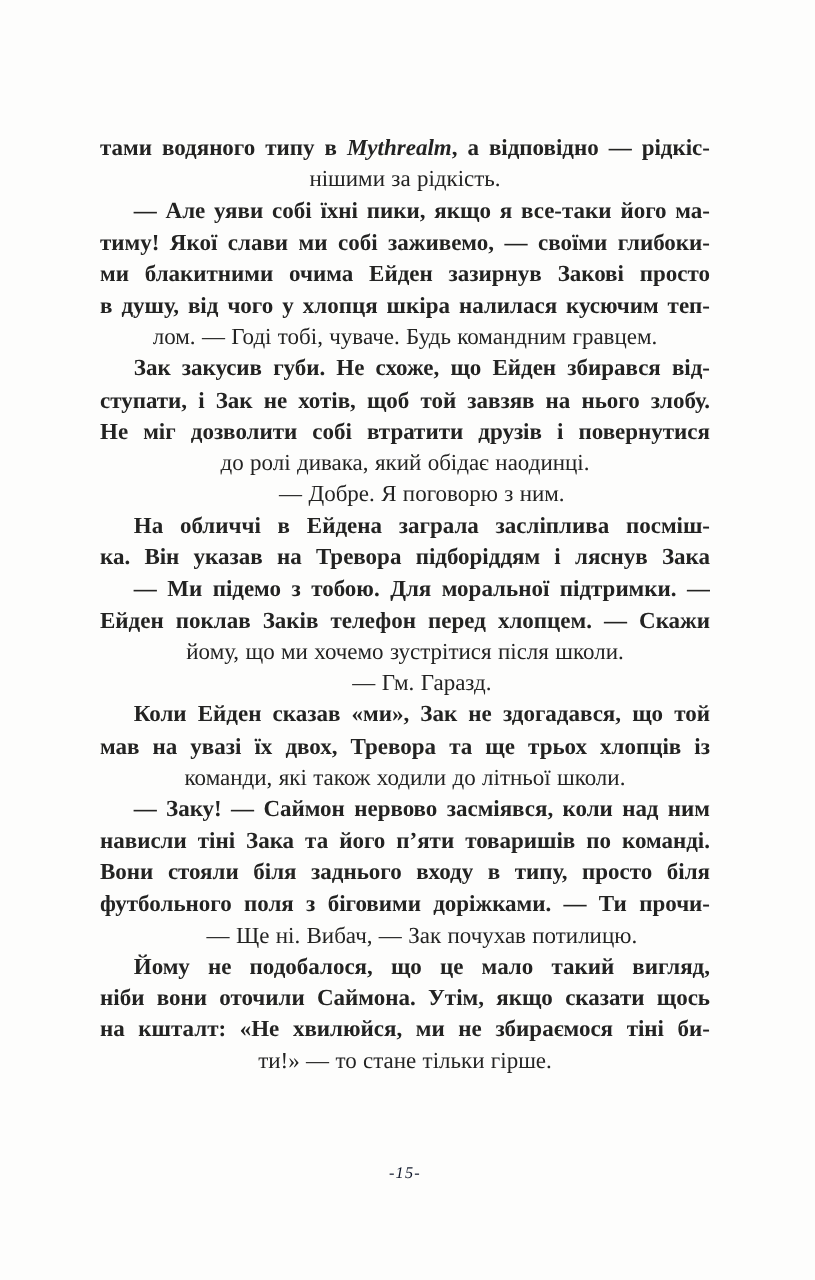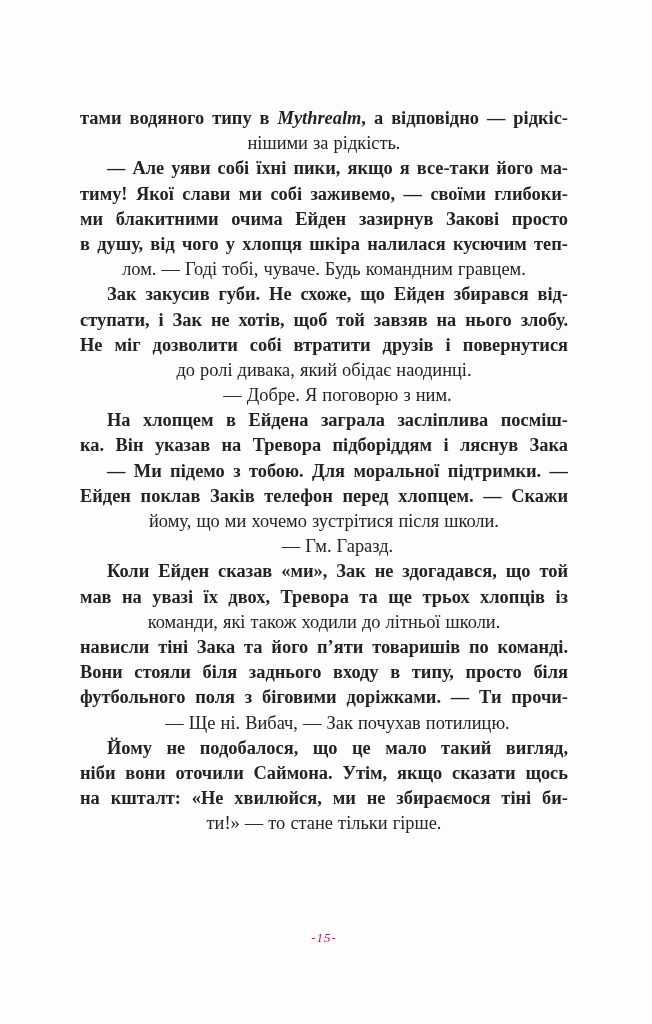--- a/index.html
+++ b/index.html
@@ -35,21 +35,21 @@
     font-style: italic;
     font-family: "Liberation Serif", "DejaVu Serif", serif;
   }
   .page-number {
     position: absolute;
     left: 80px; top: 929px;
     width: 488px;
     text-align: center;
     font-size: 13px;
     font-style: italic;
-    color: #be185d;
+    color: #0f172a;
     letter-spacing: 1px;
     line-height: 18px;
   }
 </style>
 </head>
 <body>
 
 <div>
   <div class="text-block">
       <div class="line j"><span>тами водяного типу в </span><em>Mythrealm</em><span>, а відповідно — рідкіс-</span></div>
@@ -57,29 +57,30 @@
       <div class="line j ind"><span>— Але уяви собі їхні пики, якщо я все-таки його ма-</span></div>
       <div class="line j"><span>тиму! Якої слави ми собі заживемо, — своїми глибоки-</span></div>
       <div class="line j"><span>ми блакитними очима Ейден зазирнув Закові просто</span></div>
       <div class="line j"><span>в душу, від чого у хлопця шкіра налилася кусючим теп-</span></div>
       <div class="line"><span>лом. — Годі тобі, чуваче. Будь командним гравцем.</span></div>
       <div class="line j ind"><span>Зак закусив губи. Не схоже, що Ейден збирався від-</span></div>
       <div class="line j"><span>ступати, і Зак не хотів, щоб той завзяв на нього злобу.</span></div>
       <div class="line j"><span>Не міг дозволити собі втратити друзів і повернутися</span></div>
       <div class="line"><span>до ролі дивака, який обідає наодинці.</span></div>
       <div class="line ind"><span>— Добре. Я поговорю з ним.</span></div>
-      <div class="line j ind"><span>На хлопцем в Ейдена заграла засліплива посміш-</span></div>
+      <div class="line j ind"><span>На обличчі в Ейдена заграла засліплива посміш-</span></div>
       <div class="line j"><span>ка. Він указав на Тревора підборіддям і ляснув Зака</span></div>
       <div class="line j ind"><span>— Ми підемо з тобою. Для моральної підтримки. —</span></div>
       <div class="line j"><span>Ейден поклав Заків телефон перед хлопцем. — Скажи</span></div>
       <div class="line"><span>йому, що ми хочемо зустрітися після школи.</span></div>
       <div class="line ind"><span>— Гм. Гаразд.</span></div>
       <div class="line j ind"><span>Коли Ейден сказав «ми», Зак не здогадався, що той</span></div>
       <div class="line j"><span>мав на увазі їх двох, Тревора та ще трьох хлопців із їхньої</span></div>
       <div class="line"><span>команди, які також ходили до літньої школи.</span></div>
+      <div class="line j ind"><span>— Заку! — Саймон нервово засміявся, коли над ним</span></div>
       <div class="line j"><span>нависли тіні Зака та його п’яти товаришів по команді.</span></div>
       <div class="line j"><span>Вони стояли біля заднього входу в типу, просто біля</span></div>
       <div class="line j"><span>футбольного поля з біговими доріжками. — Ти прочи-</span></div>
       <div class="line ind"><span>— Ще ні. Вибач, — Зак почухав потилицю.</span></div>
       <div class="line j ind"><span>Йому не подобалося, що це мало такий вигляд,</span></div>
       <div class="line j"><span>ніби вони оточили Саймона. Утім, якщо сказати щось</span></div>
       <div class="line j"><span>на кшталт: «Не хвилюйся, ми не збираємося тіні би-</span></div>
       <div class="line"><span>ти!» — то стане тільки гірше.</span></div>
     </div>
   <div class="page-number">-15-</div>

